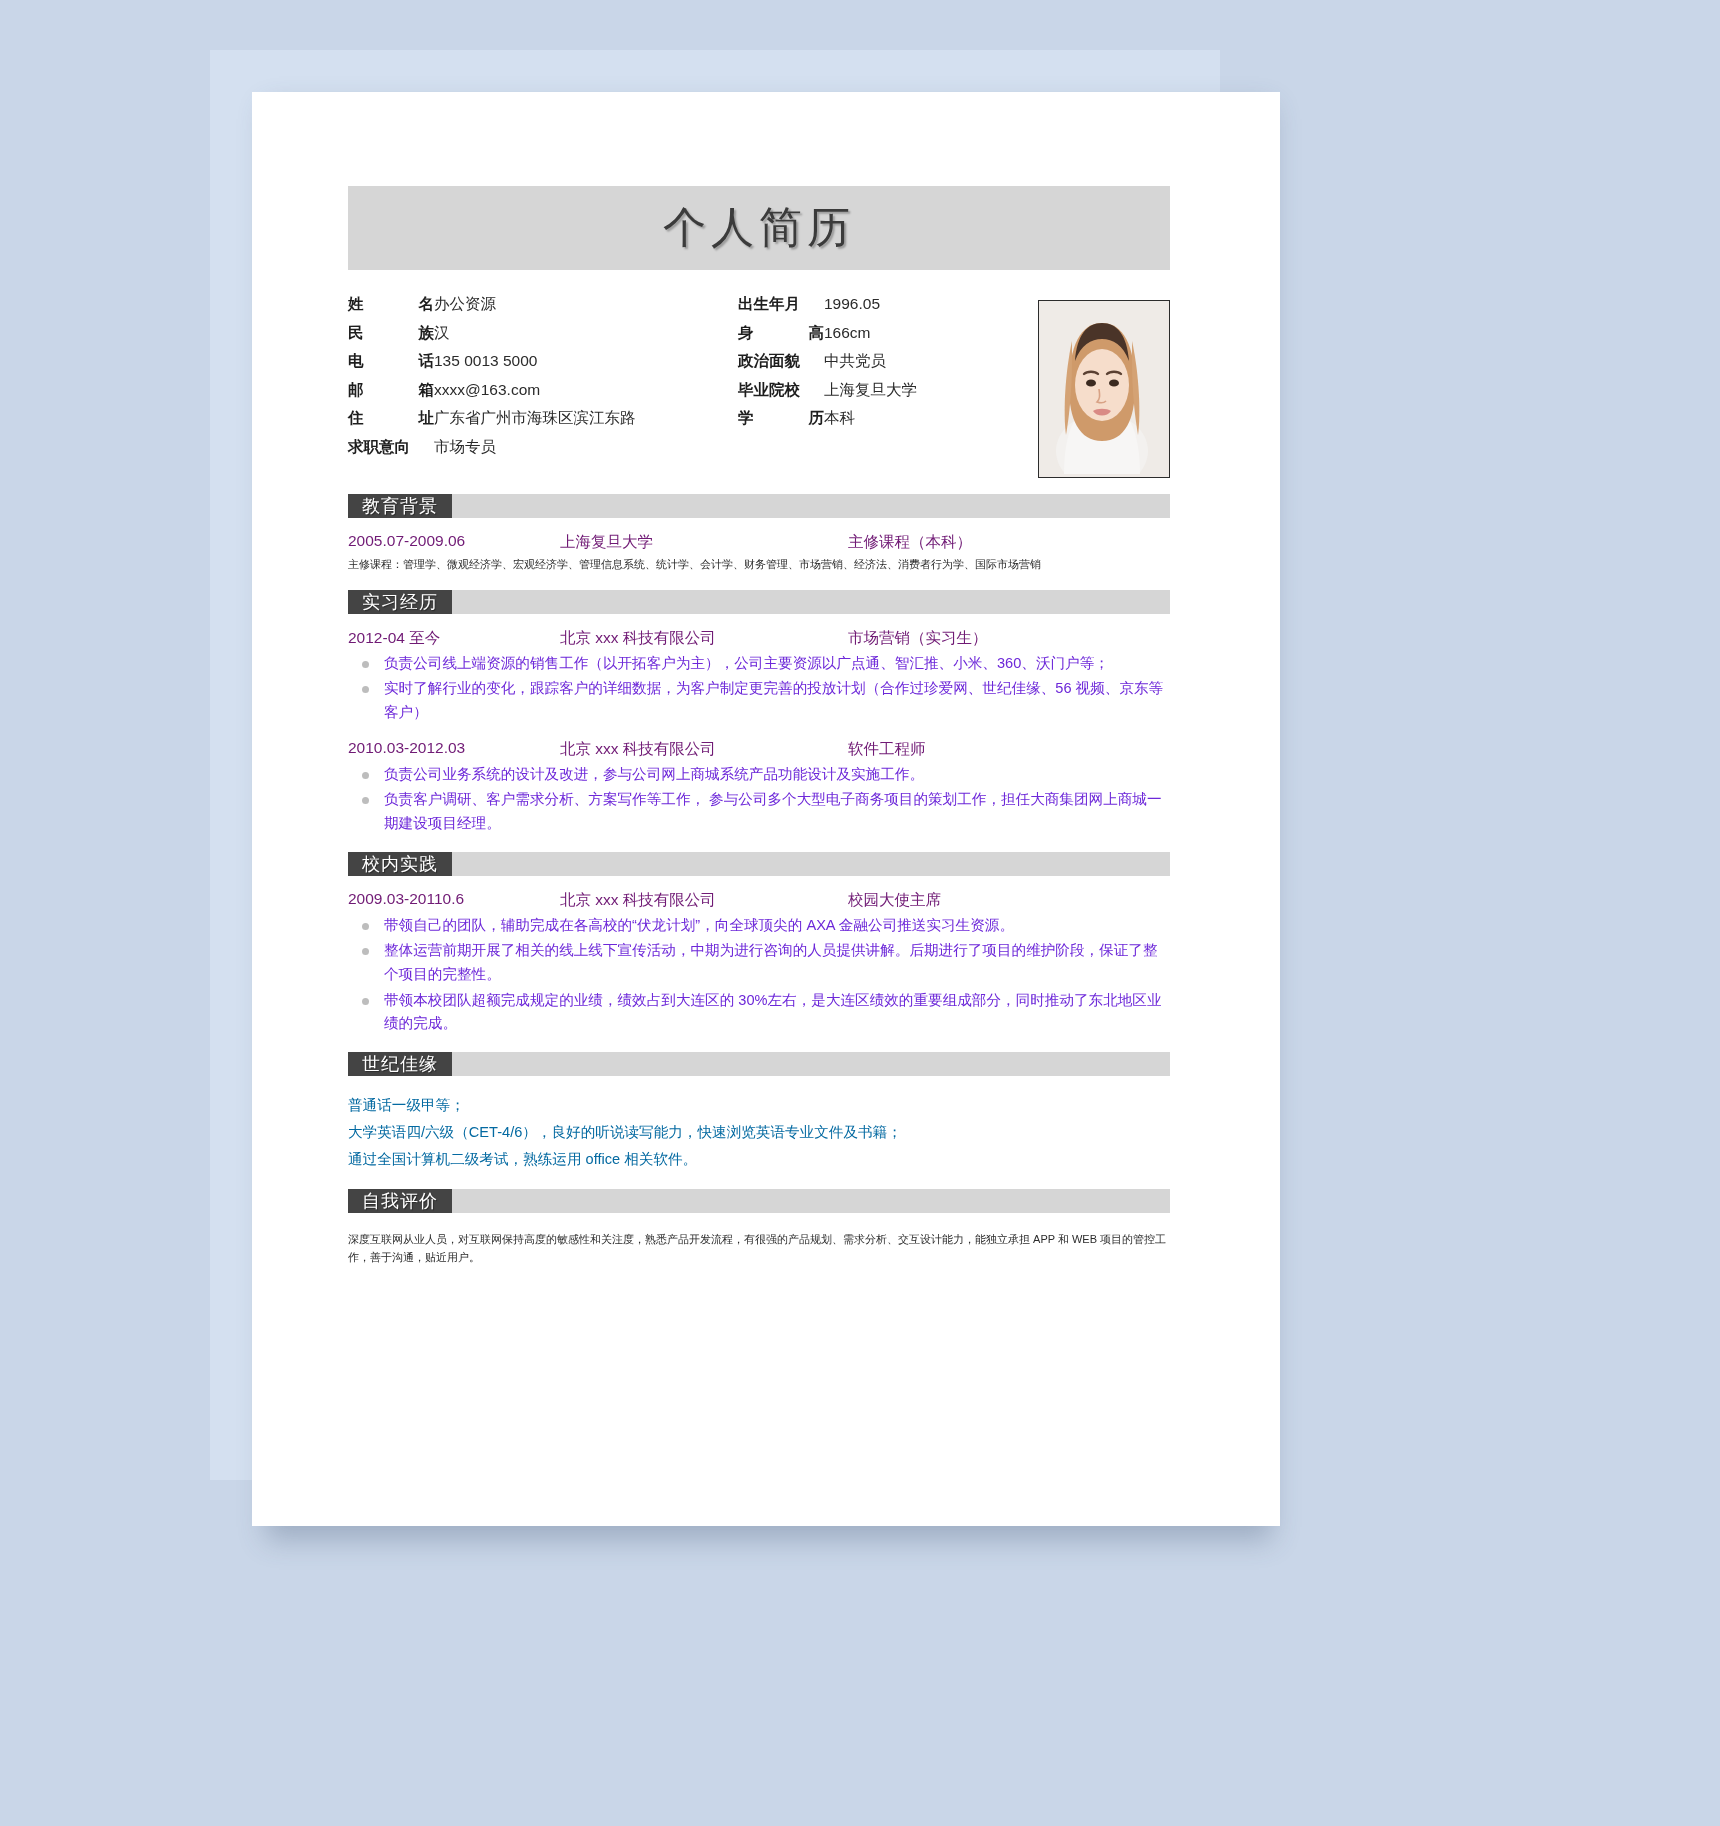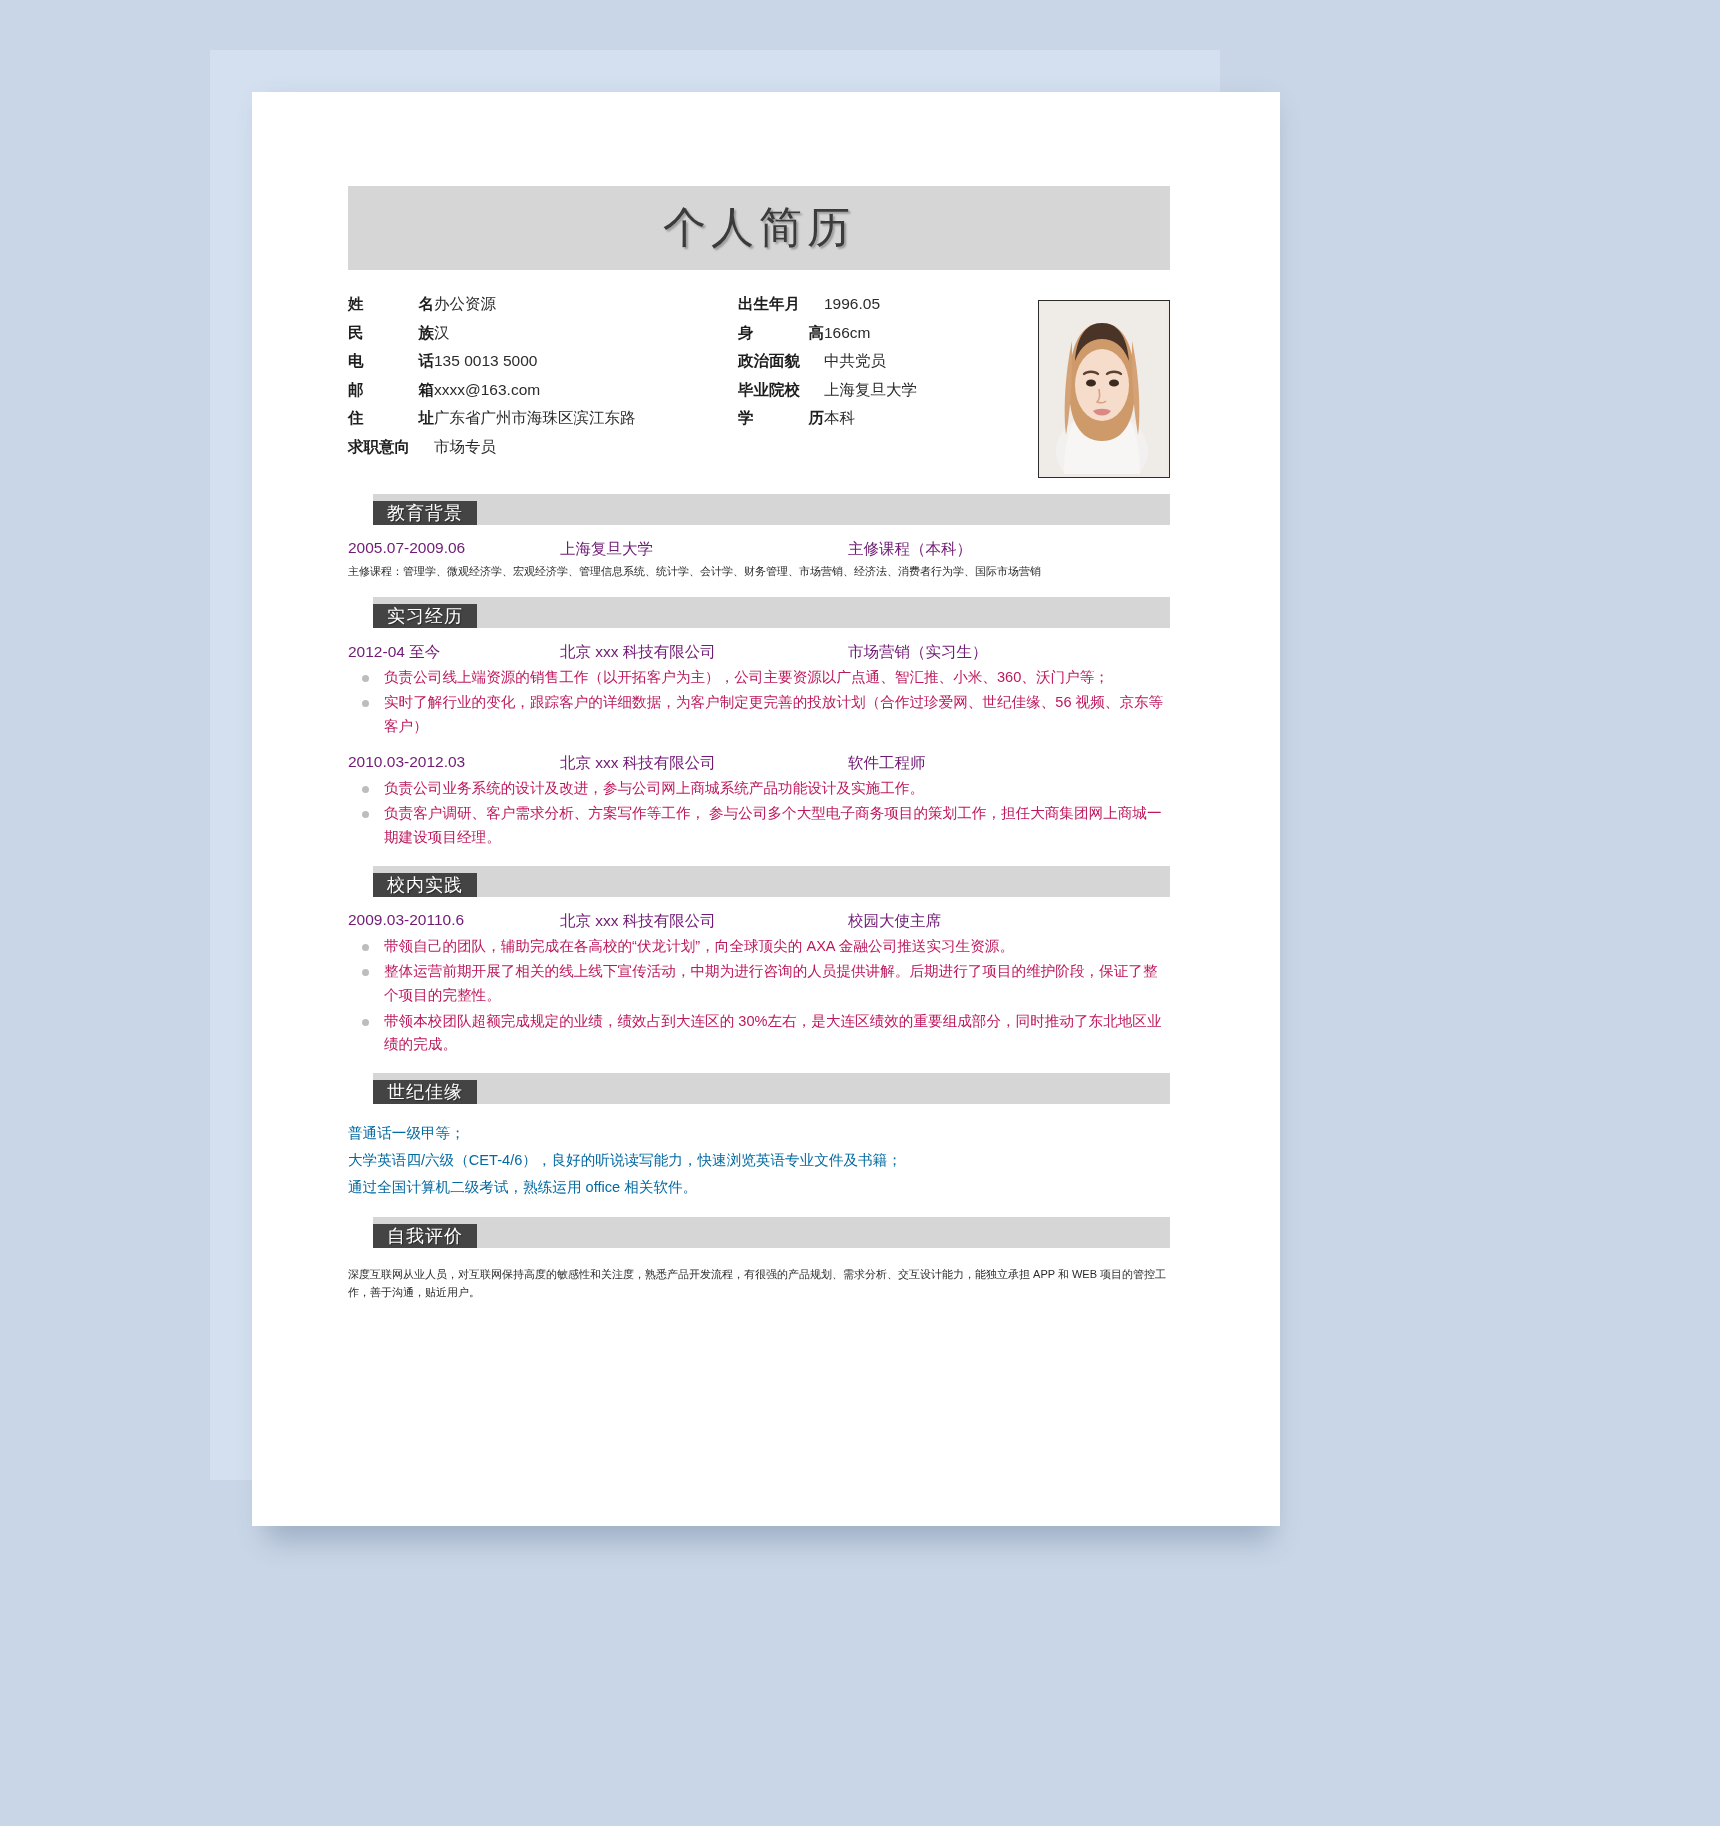--- a/index.html
+++ b/index.html
@@ -119,25 +119,24 @@
     border: 1.5px solid #2c2c2c;
     background: #efeae6;
     overflow: hidden;
   }
   .photo-frame svg { display: block; }
 
   
   .section-bar {
     display: flex;
     align-items: flex-end;
-    height: 31px;
+    height: 24px;
     background: #d6d6d6;
     margin-top: 16px;
     margin-bottom: 2px;
-    margin-left: 25px;
   }
   .section-tag {
     background: #444444;
     color: #ffffff;
     font-size: 18px;
     padding: 0 14px;
     display: flex;
     align-items: center;
     letter-spacing: 1px;
     font-family: "DejaVu Sans", "Liberation Sans", sans-serif;
@@ -165,21 +164,21 @@
 
   ul.bullets {
     list-style: none;
     margin: 2px 0 0 0;
     padding: 0;
   }
   ul.bullets li {
     position: relative;
     padding-left: 36px;
     font-size: 14.6px;
-    color: #be185d;
+    color: #6d28d9;
     line-height: 1.62;
     margin-bottom: 2px;
   }
   ul.bullets li .dot {
     position: absolute;
     left: 14px;
     top: 9px;
     width: 7px;
     height: 7px;
     border-radius: 50%;

